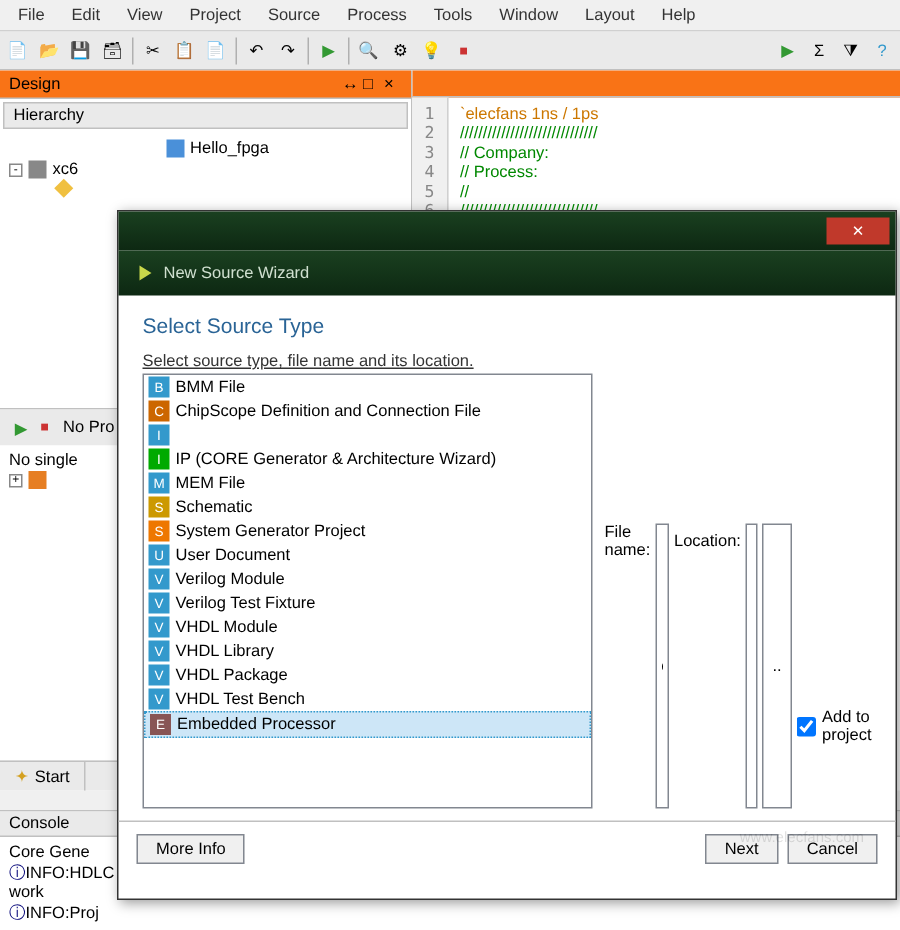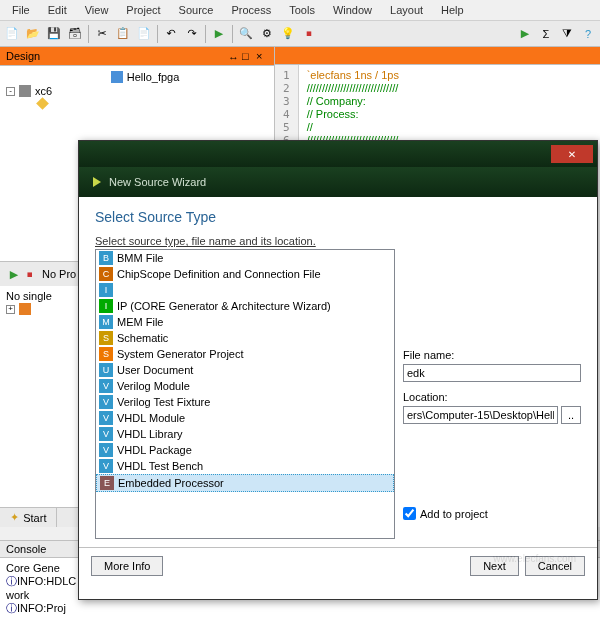--- a/index.html
+++ b/index.html
@@ -60,21 +60,21 @@
 .dlg-header { height: 30px; background: linear-gradient(#1a4020, #0d2812); display: flex; align-items: center; padding: 0 14px; gap: 8px; color: #d0e0d0; }
 .dlg-arrow { width: 0; height: 0; border-top: 5px solid transparent; border-bottom: 5px solid transparent; border-left: 8px solid #c9d84a; }
 .dlg-body { padding: 12px 16px 8px 16px; }
 .dlg-title { color: #2a6496; font-size: 14px; font-weight: normal; margin-bottom: 10px; }
 .dlg-subtitle { font-size: 11px; color: #333; text-decoration: underline; margin-bottom: 2px; }
 .dlg-content { display: flex; gap: 8px; }
 .list-box { width: 300px; height: 290px; border: 1px solid #828790; background: #fff; overflow-y: auto; }
 .list-item { display: flex; align-items: center; gap: 4px; padding: 1px 3px; }
 .list-item.selected { background: #cde6f7; border: 1px dotted #3399cc; }
 .li-icon { width: 14px; height: 14px; display: inline-flex; align-items: center; justify-content: center; font-size: 9px; }
-.form-col { flex: 1; display: flex; flex-direction: column; gap: 3px; padding-top: 100px; }
+.form-col { flex: 1; display: flex; flex-direction: row; gap: 3px; padding-top: 100px; }
 .form-col label { font-size: 11px; }
 .form-col input[type=text] { border: 1px solid #828790; padding: 2px 3px; font-size: 11px; width: 100%; }
 .loc-row { display: flex; gap: 3px; }
 .loc-row input { flex: 1; font-size: 10px; }
 .browse-btn { width: 20px; border: 1px solid #828790; display: flex; align-items: center; justify-content: center; }
 .chk-row { margin-top: 80px; display: flex; align-items: center; gap: 4px; }
 .dlg-buttons { border-top: 1px solid #c0c0c0; padding: 8px 12px; display: flex; gap: 6px; }
 .btn { border: 1px solid #828790; background: #f0f0f0; padding: 3px 12px; font-size: 11px; }
 .dlg-buttons .right { margin-left: auto; display: flex; gap: 6px; }
 
@@ -134,20 +134,21 @@
 
   <div class="left-panel">
     <div class="panel-header">
       <span>Design</span>
       <span class="ctrls">
         <span class="tiny-icon">↔</span>
         <span class="tiny-icon">□</span>
         <span class="tiny-icon">×</span>
       </span>
     </div>
+    <div class="hierarchy-hdr">Hierarchy</div>
     <div class="tree">
       <div class="tree-row indent1">
         <span class="sq blue-doc"></span>
         <span>Hello_fpga</span>
       </div>
       <div class="tree-row">
         <span class="expander">-</span>
         <span class="sq chip"></span>
         <span>xc6</span>
       </div>

